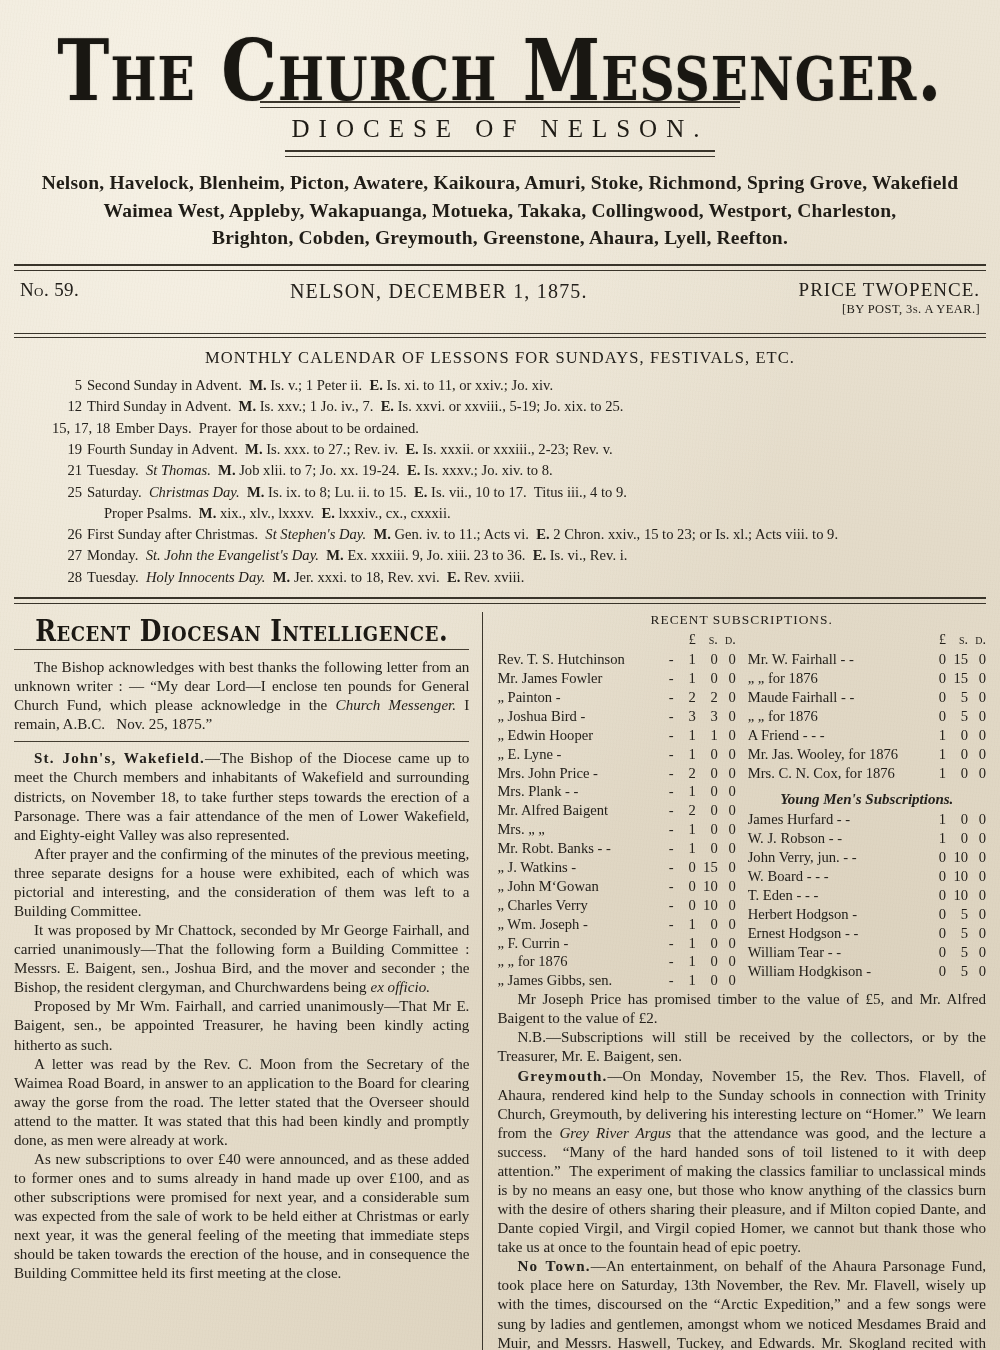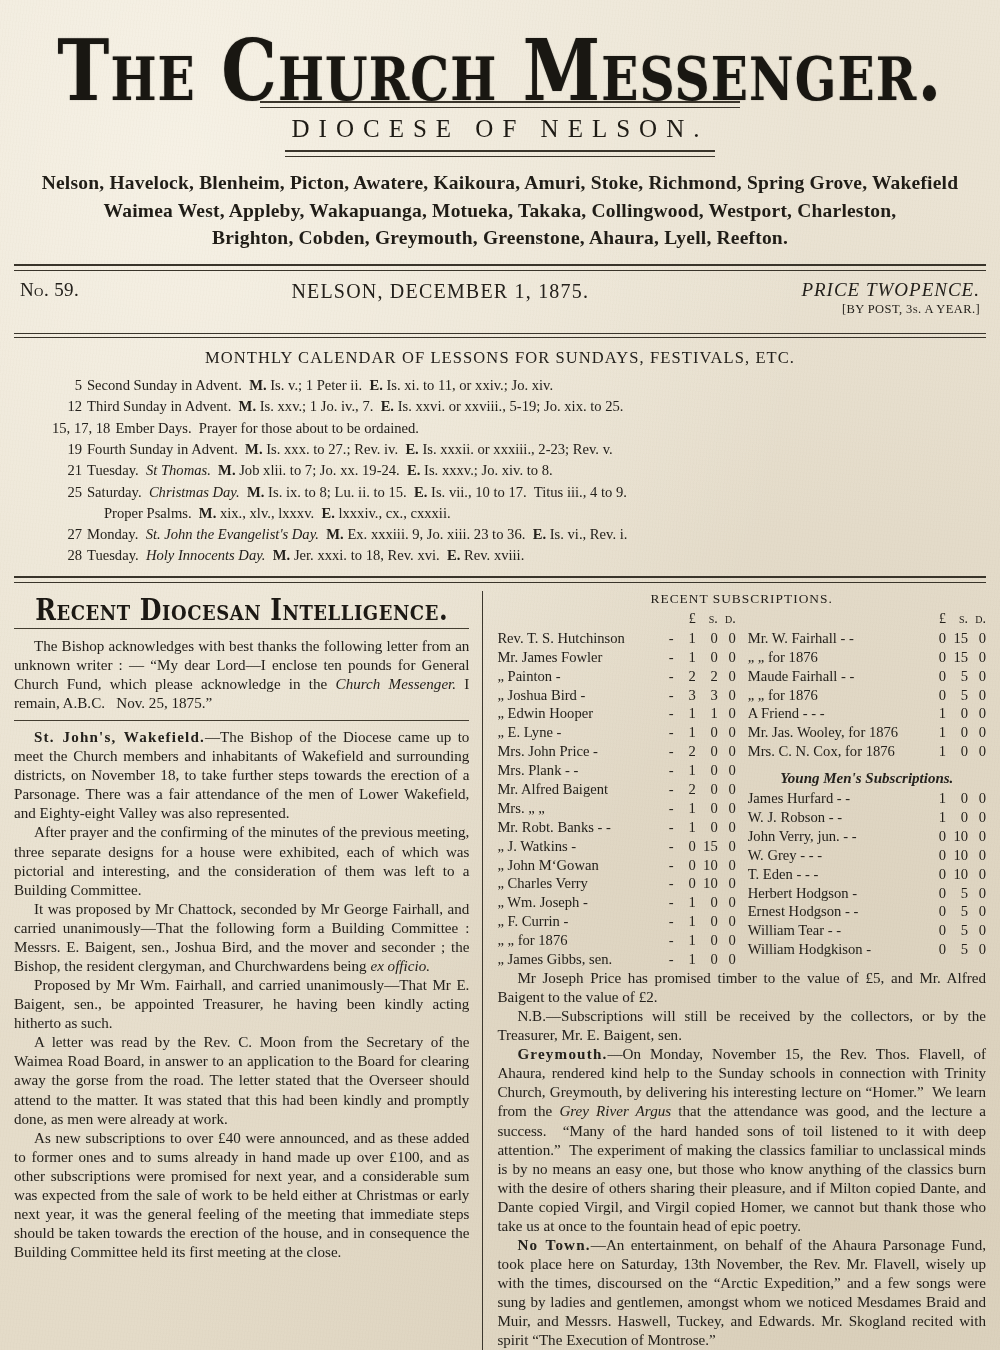--- a/index.html
+++ b/index.html
@@ -72,21 +72,21 @@
   .rule-wide.thin{height:3px;border-top-width:1px;}
 
   
   .issueline{
     display:flex;align-items:flex-start;justify-content:space-between;
     padding:8px 6px 4px 6px;
   }
   .issue-no{font-size:19px;font-variant:small-caps;letter-spacing:.4px;}
   .issue-place{font-size:20px;font-variant:small-caps;letter-spacing:1.2px;padding-top:1px;}
   .issue-price{text-align:right;}
-  .issue-price .p1{font-size:19px;font-variant:small-caps;letter-spacing:1px;font-style:italic;}
+  .issue-price .p1{font-size:19px;font-variant:small-caps;letter-spacing:1px;}
   .issue-price .p2{font-size:12.5px;font-variant:small-caps;letter-spacing:.4px;margin-top:1px;}
 
   
   .cal-head{
     text-align:center;font-size:16.5px;font-variant:small-caps;
     letter-spacing:1.1px;margin:10px 0 7px 0;
   }
   .cal-list{font-size:14.6px;line-height:1.46;padding-left:38px;}
   .cal-row{white-space:nowrap;}
   .cal-row .d{display:inline-block;min-width:30px;text-align:right;margin-right:5px;}
@@ -169,20 +169,21 @@
 
     <div class="cal-head">MONTHLY CALENDAR OF LESSONS FOR SUNDAYS, FESTIVALS, ETC.</div>
     <div class="cal-list">
       <div class="cal-row"><span class="d">5</span><span>Second Sunday in Advent.&nbsp; <b>M.</b> Is. v.; 1 Peter ii.&nbsp; <b>E.</b> Is. xi. to 11, or xxiv.; Jo. xiv.</span></div>
       <div class="cal-row"><span class="d">12</span><span>Third Sunday in Advent.&nbsp; <b>M.</b> Is. xxv.; 1 Jo. iv., 7.&nbsp; <b>E.</b> Is. xxvi. or xxviii., 5-19; Jo. xix. to 25.</span></div>
       <div class="cal-row"><span class="d">15, 17, 18</span><span>Ember Days.&nbsp; Prayer for those about to be ordained.</span></div>
       <div class="cal-row"><span class="d">19</span><span>Fourth Sunday in Advent.&nbsp; <b>M.</b> Is. xxx. to 27.; Rev. iv.&nbsp; <b>E.</b> Is. xxxii. or xxxiii., 2-23; Rev. v.</span></div>
       <div class="cal-row"><span class="d">21</span><span>Tuesday.&nbsp; <i>St Thomas.</i>&nbsp; <b>M.</b> Job xlii. to 7; Jo. xx. 19-24.&nbsp; <b>E.</b> Is. xxxv.; Jo. xiv. to 8.</span></div>
       <div class="cal-row"><span class="d">25</span><span>Saturday.&nbsp; <i>Christmas Day.</i>&nbsp; <b>M.</b> Is. ix. to 8; Lu. ii. to 15.&nbsp; <b>E.</b> Is. vii., 10 to 17.&nbsp; Titus iii., 4 to 9.</span></div>
       <div class="cal-row ind"><span>Proper Psalms.&nbsp; <b>M.</b> xix., xlv., lxxxv.&nbsp; <b>E.</b> lxxxiv., cx., cxxxii.</span></div>
+      <div class="cal-row"><span class="d">26</span><span>First Sunday after Christmas.&nbsp; <i>St Stephen's Day.</i>&nbsp; <b>M.</b> Gen. iv. to 11.; Acts vi.&nbsp; <b>E.</b> 2 Chron. xxiv., 15 to 23; or Is. xl.; Acts viii. to 9.</span></div>
       <div class="cal-row"><span class="d">27</span><span>Monday.&nbsp; <i>St. John the Evangelist's Day.</i>&nbsp; <b>M.</b> Ex. xxxiii. 9, Jo. xiii. 23 to 36.&nbsp; <b>E.</b> Is. vi., Rev. i.</span></div>
       <div class="cal-row"><span class="d">28</span><span>Tuesday.&nbsp; <i>Holy Innocents Day.</i>&nbsp; <b>M.</b> Jer. xxxi. to 18, Rev. xvi.&nbsp; <b>E.</b> Rev. xviii.</span></div>
     </div>
     <div class="sep-after-cal"></div>
 
     <div class="cols">
 
       <div class="col-left">
         <div class="ctitle">Recent Diocesan Intelligence.</div>
         <div class="hr-thin"></div>
@@ -423,21 +424,21 @@
                     <td class="c2">0</td>
                     <td class="c3">0</td>
                   </tr>
               <tr>
                     <td class="nm">John Verry, jun. -   -</td>
                     <td class="c">0</td>
                     <td class="c2">10</td>
                     <td class="c3">0</td>
                   </tr>
               <tr>
-                    <td class="nm">W. Grey      -      -    -</td>
+                    <td class="nm">W. Board      -      -    -</td>
                     <td class="c">0</td>
                     <td class="c2">10</td>
                     <td class="c3">0</td>
                   </tr>
               <tr>
                     <td class="nm">T. Eden      -      -    -</td>
                     <td class="c">0</td>
                     <td class="c2">10</td>
                     <td class="c3">0</td>
                   </tr>

